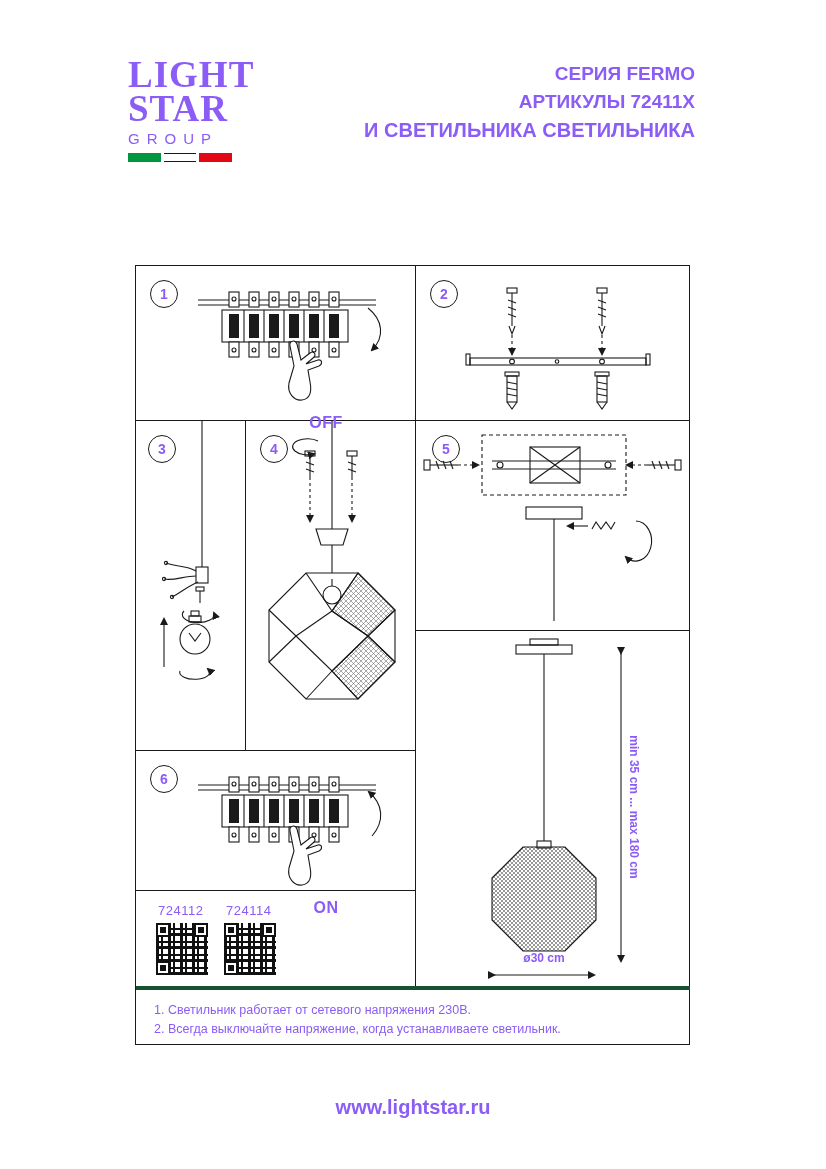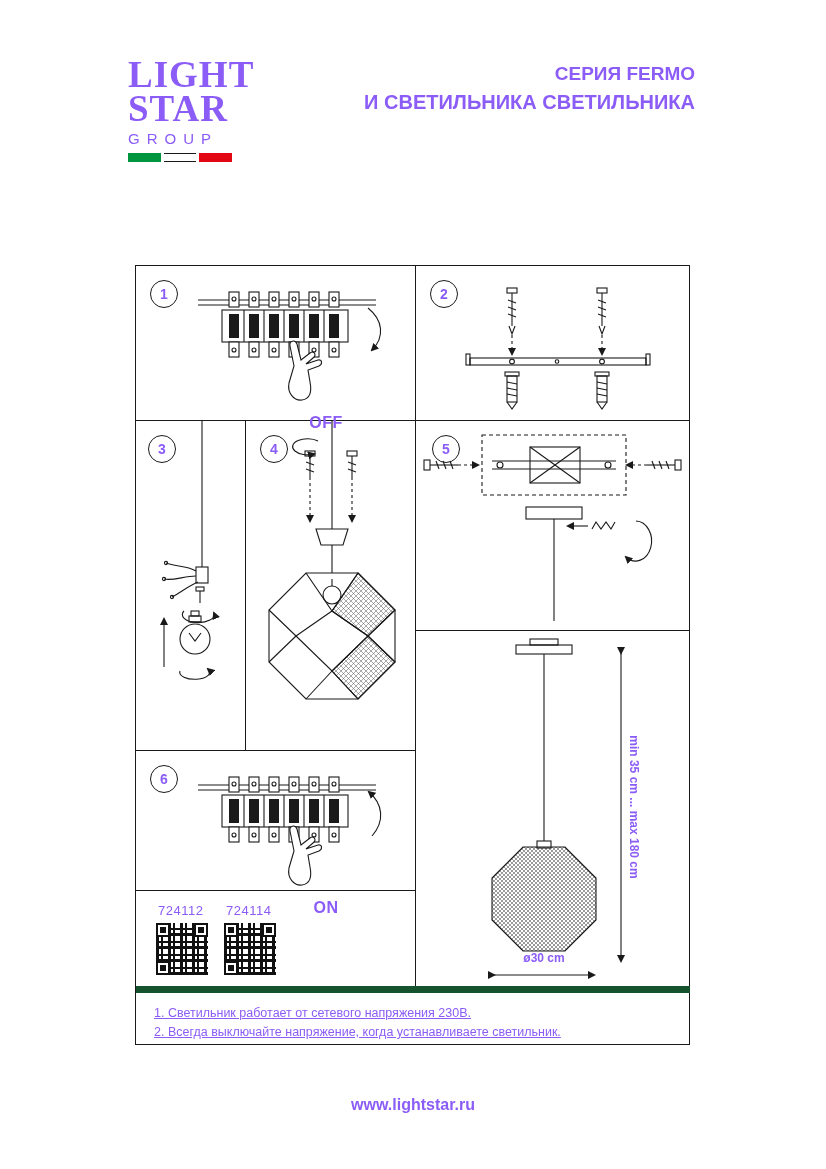--- a/index.html
+++ b/index.html
@@ -16,21 +16,21 @@
   .fw { flex:1; background:#fff; border-top:1.5px solid #1a1a1a; border-bottom:1.5px solid #1a1a1a; box-sizing:border-box; }
   .fr { flex:1; background:#e30613; }
   
   .hdr { position:absolute; right:131px; top:60px; text-align:right; }
   .hdr-series { font-size:19px; font-weight:bold; line-height:28px; }
   .hdr-title { font-size:20px; font-weight:bold; line-height:29px; }
   .hdr-title.first { margin-top:26px; }
   
   .grid { position:absolute; left:135px; top:265px; width:555px; height:780px; border:1px solid #1a1a1a; box-sizing:border-box; }
   .cell { position:absolute; box-sizing:border-box; }
-  .bR { border-right:1px solid #1a1a1a; } .bB { border-bottom:1px solid #1a1a1a; } .bT { border-top:7px solid #14532d;text-decoration:underline; }
+  .bR { border-right:1px solid #1a1a1a; } .bB { border-bottom:1px solid #1a1a1a; } .bT { border-top:4px solid #14532d; }
   .c1 { left:0; top:0; width:280px; height:155px; }
   .c2 { left:280px; top:0; width:274px; height:155px; }
   .c3 { left:0; top:155px; width:110px; height:330px; }
   .c4 { left:110px; top:155px; width:170px; height:330px; }
   .c5 { left:280px; top:155px; width:274px; height:210px; }
   .cp { left:280px; top:365px; width:274px; height:355px; }
   .c6 { left:0; top:485px; width:280px; height:140px; }
   .cq { left:0; top:625px; width:280px; height:95px; }
   .cn { left:0; top:720px; width:554px; height:59px; }
   .stepnum { position:absolute; left:14px; top:14px; width:26px; height:26px; border:1.5px solid #1a1a1a; border-radius:50%;
@@ -50,40 +50,41 @@
   .qr { position:absolute; top:32px; width:52px; height:52px;
         background-image:
           repeating-linear-gradient(90deg, #111 0 3px, transparent 3px 5px, #111 5px 7px, transparent 7px 12px),
           repeating-linear-gradient(0deg, #111 0 3px, #fff 3px 6px, #111 6px 8px, #fff 8px 13px); }
   .qr1 { left:20px; } .qr2 { left:88px; }
   .qf { position:absolute; width:14px; height:14px; background:#fff; border:2.5px solid #111; box-sizing:border-box; }
   .qf::after { content:""; position:absolute; inset:2px; background:#111; }
   .qf.tl { left:0; top:0; } .qf.tr { right:0; top:0; } .qf.bl { left:0; bottom:0; }
   
   .notes { padding:11px 14px 0 18px; font-size:12.5px; line-height:19px; }
-  .footer { position:absolute; top:1096px; left:0; width:826px; text-align:center; font-size:16px; font-weight:bold; }
+  .footer { position:absolute; top:1096px; left:0; width:826px; text-align:center; font-size:20px; font-weight:bold; }
 </style>
 </head>
 <body>
 
 <div class="page">
 
   <div class="logo">
     <div class="logo-word">LIGHT</div>
     <div class="logo-word">STAR</div>
     <div class="logo-group">GROUP</div>
     <div class="logo-flag">
       <span class="fg"></span>
       <span class="fw"></span>
       <span class="fr"></span>
     </div>
   </div>
 
   <div class="hdr">
     <div class="hdr-series">СЕРИЯ FERMO</div>
+    <div class="hdr-series">АРТИКУЛЫ 72411X</div>
     <div class="hdr-title">И СВЕТИЛЬНИКА СВЕТИЛЬНИКА</div>
   </div>
 
   <div class="grid">
 
     <div class="cell c1 bR bB">
       <div class="stepnum">1</div>
       <svg class="drawing" width="212" height="128" viewBox="0 0 212 128">
         <defs>
             <marker id="ar1" markerWidth="8" markerHeight="8" refX="6" refY="4" orient="auto" markerUnits="userSpaceOnUse">

